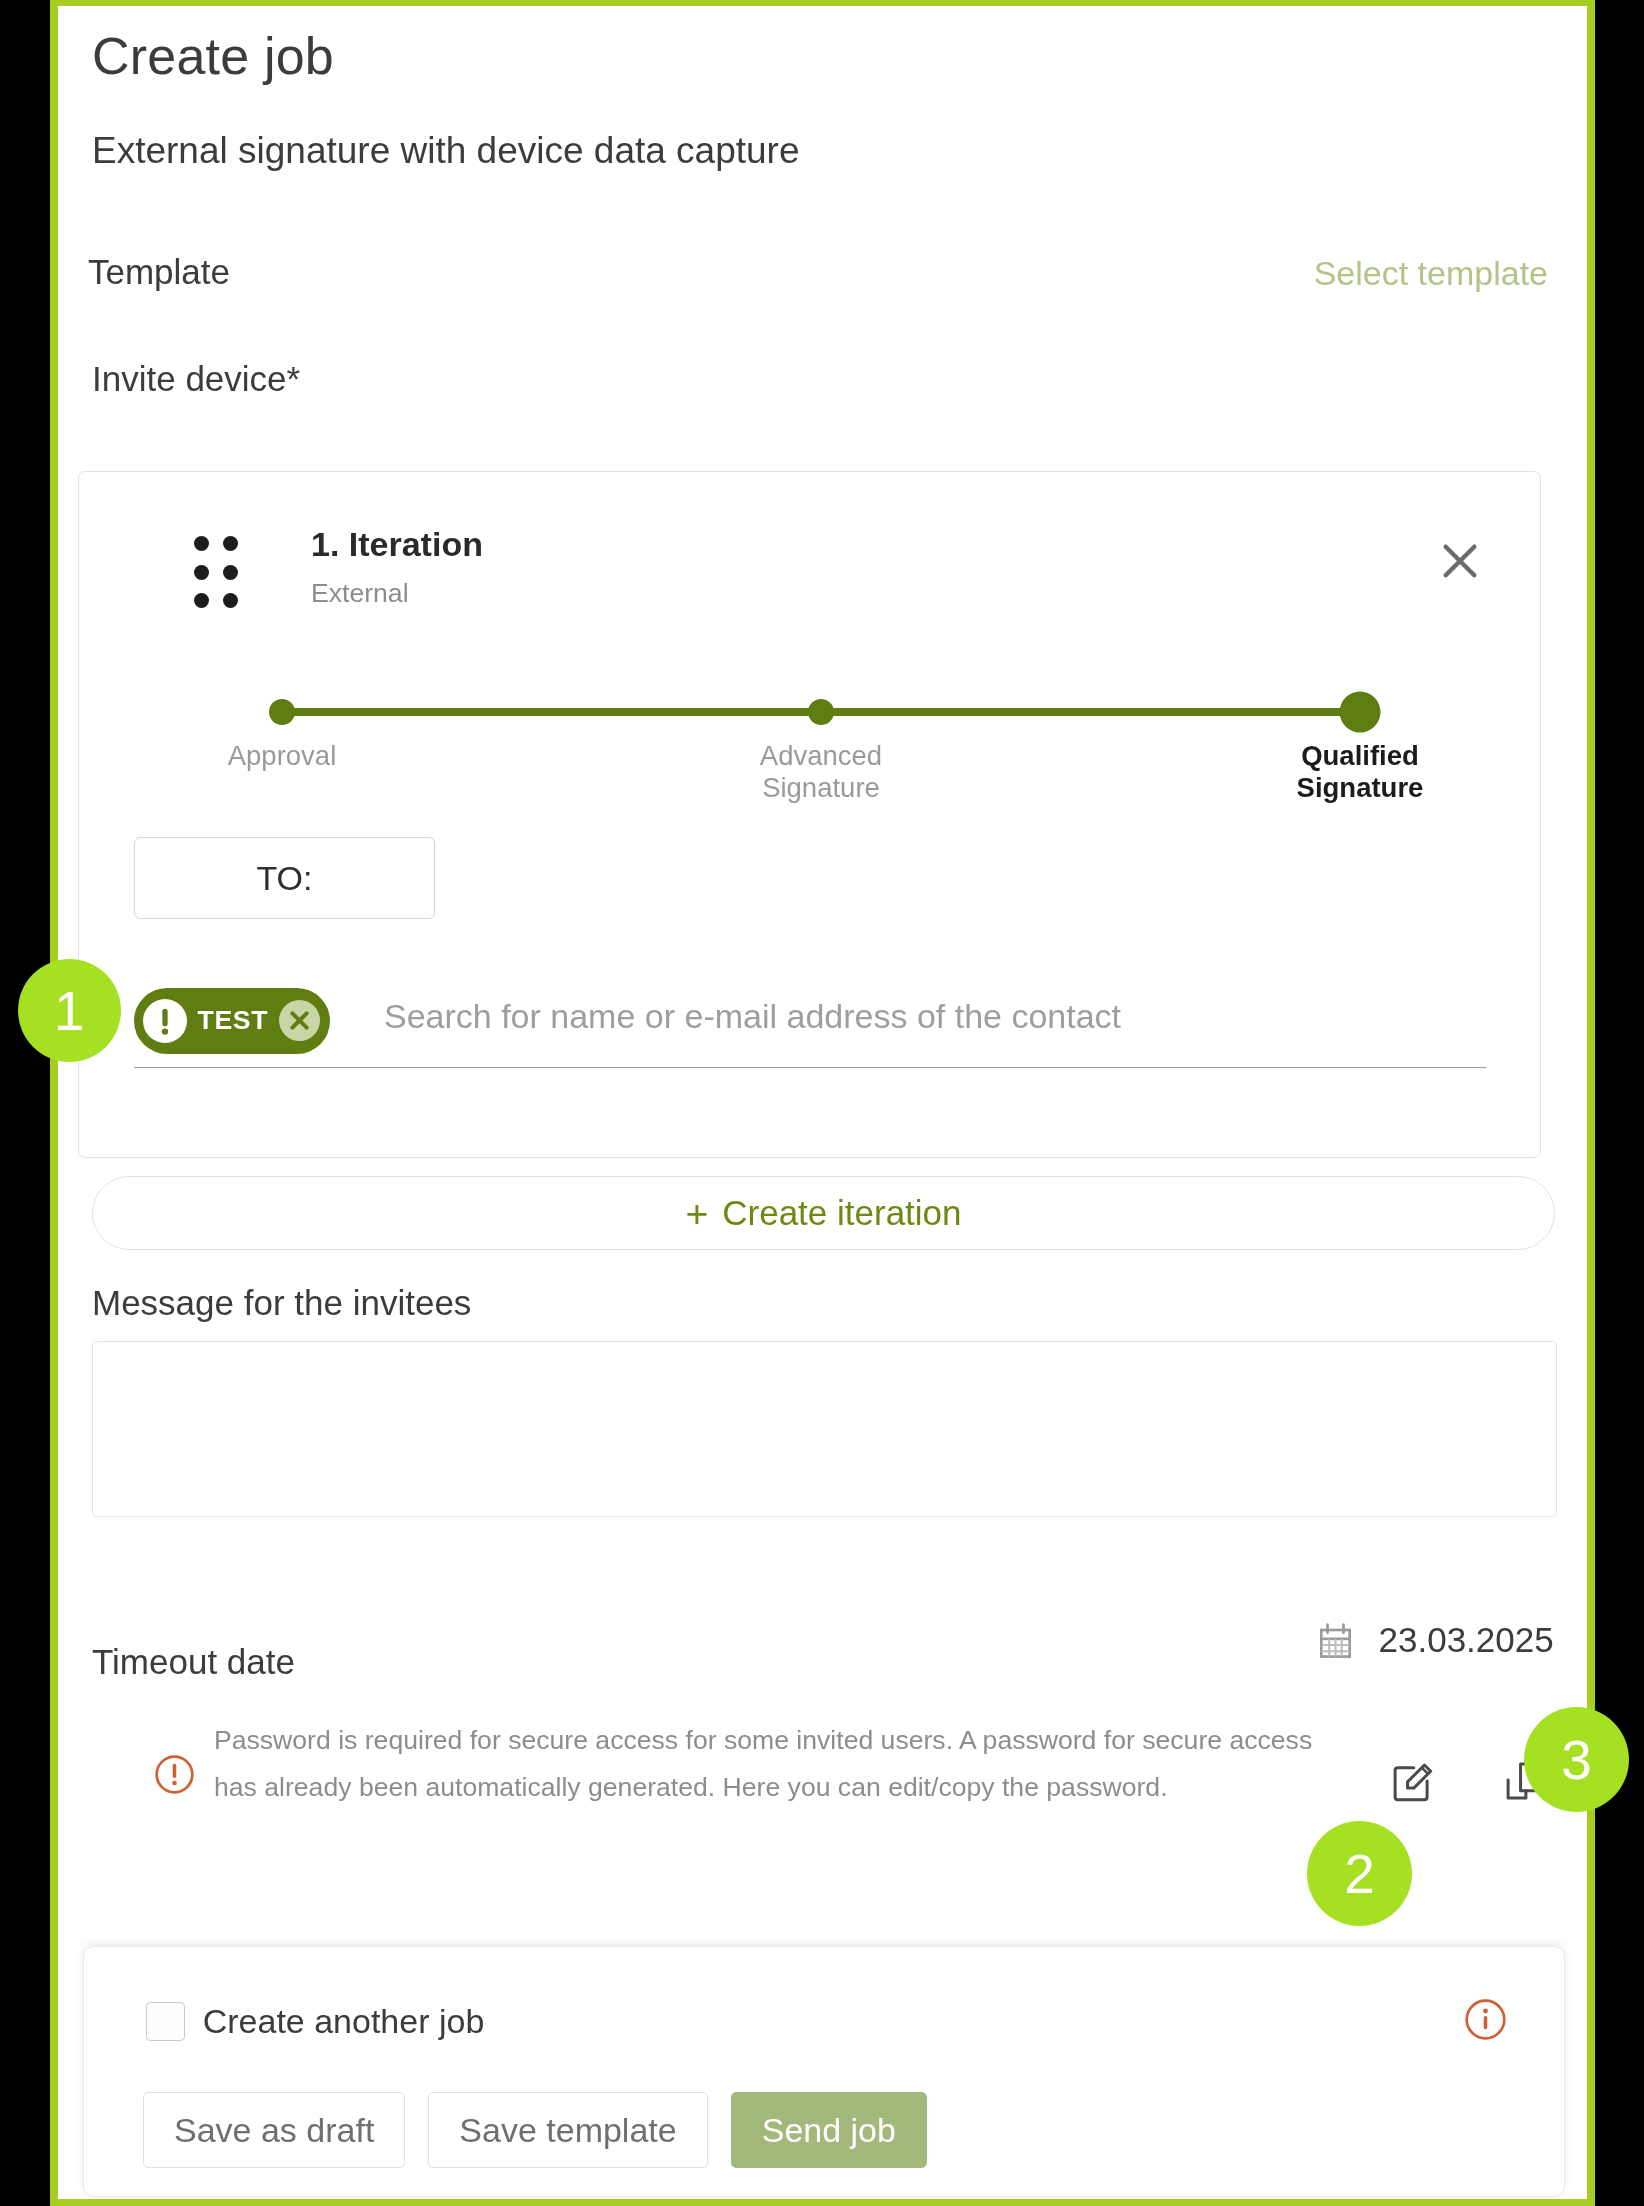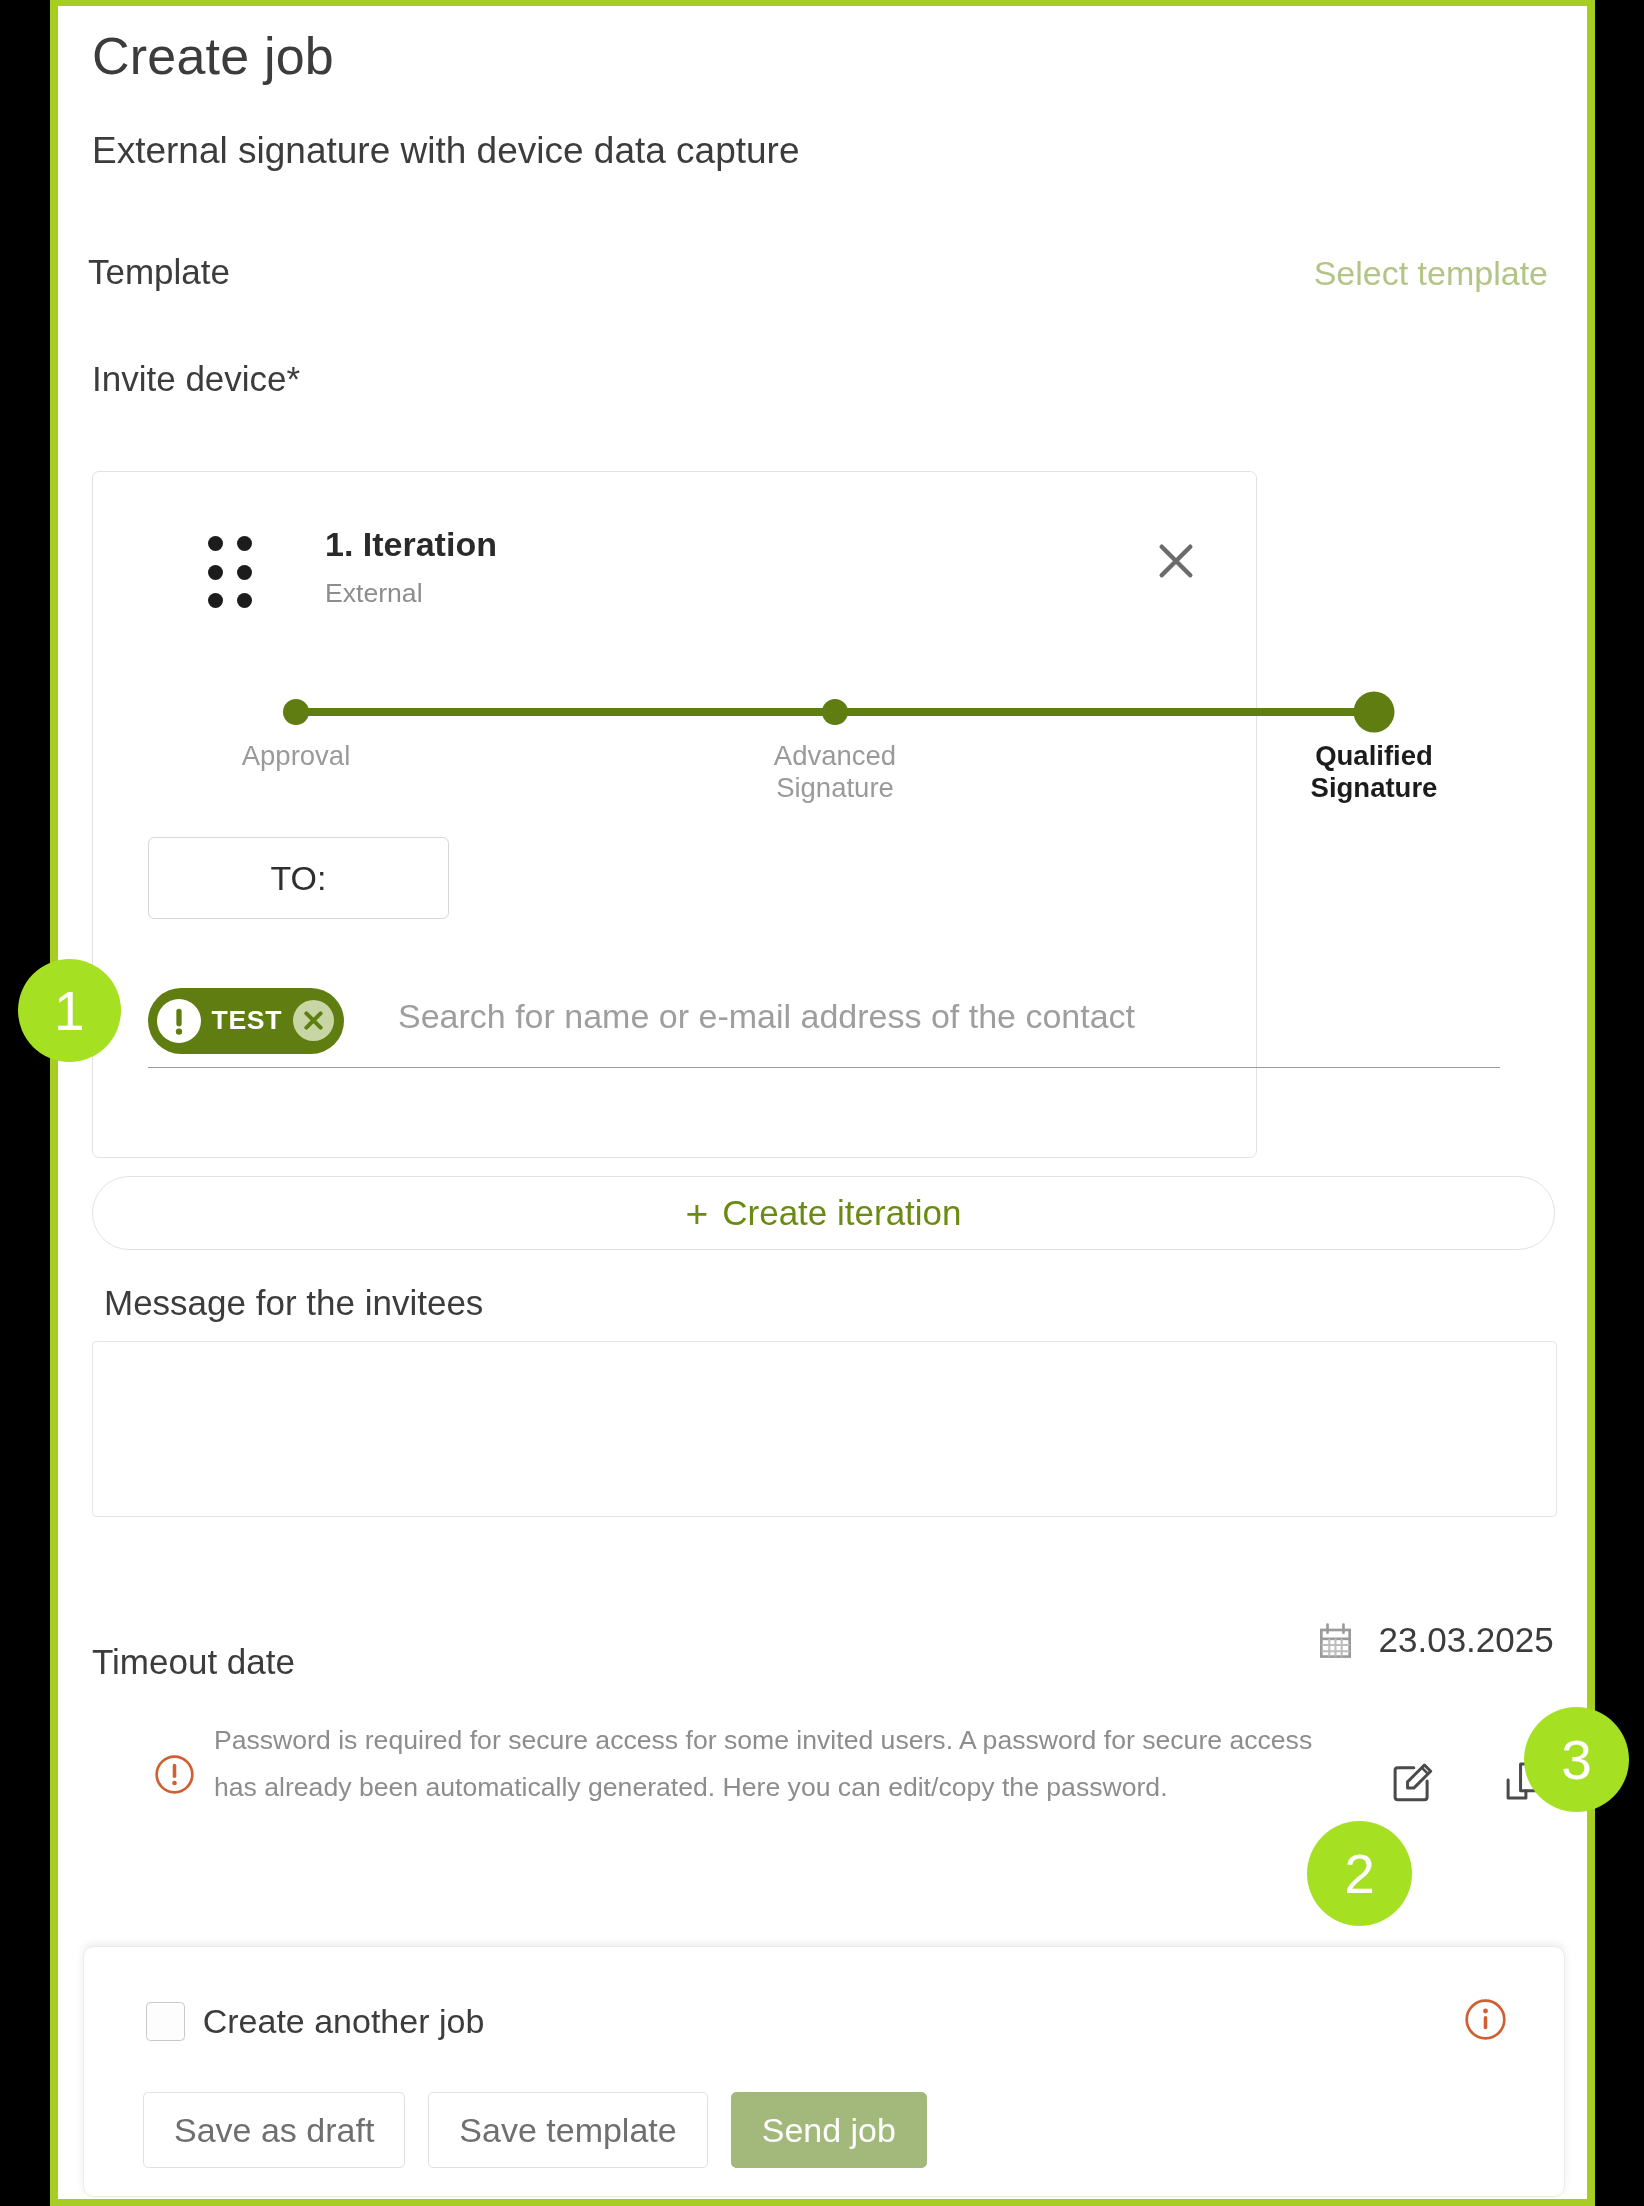--- a/index.html
+++ b/index.html
@@ -57,22 +57,22 @@
     cursor: pointer;
   }
   .h-invite {
     position: absolute; left: 34px; top: 353px;
     font-size: 35px; color: #3c3c3c;
   }
 
   
   .iter-card {
     position: absolute;
-    left: 34px; top: 465px;
-    width: 1165px; height: 687px;
+    left: 20px; top: 465px;
+    width: 1463px; height: 687px;
     border: 1.8px solid #e2e2e2;
     border-radius: 7px;
     background: #ffffff;
   }
   .drag-handle {
     position: absolute; left: 115px; top: 64px;
     width: 46px; height: 76px;
     display: grid;
     grid-template-columns: repeat(2, 1fr);
     grid-template-rows: repeat(3, 1fr);
@@ -192,21 +192,21 @@
   .create-iter .plus {
     font-size: 39px; color: #6a8a12; font-weight: 400; line-height: 1;
   }
   .create-iter .txt {
     font-size: 35px; color: #6a8a12;
   }
 
   
   .h-msg {
     position: absolute; left: 34px; top: 1277px;
-    font-size: 35px; color: #3c3c3c; margin-left: 12px;
+    font-size: 35px; color: #3c3c3c;
   }
   .msg-box {
     position: absolute; left: 34px; top: 1335px;
     width: 1465px; height: 176px;
     border: 1.8px solid #e4e4e4;
     border-radius: 4.4px;
     background: #fff;
     resize: none;
     font-family: "Liberation Sans", sans-serif;
     font-size: 28px;

